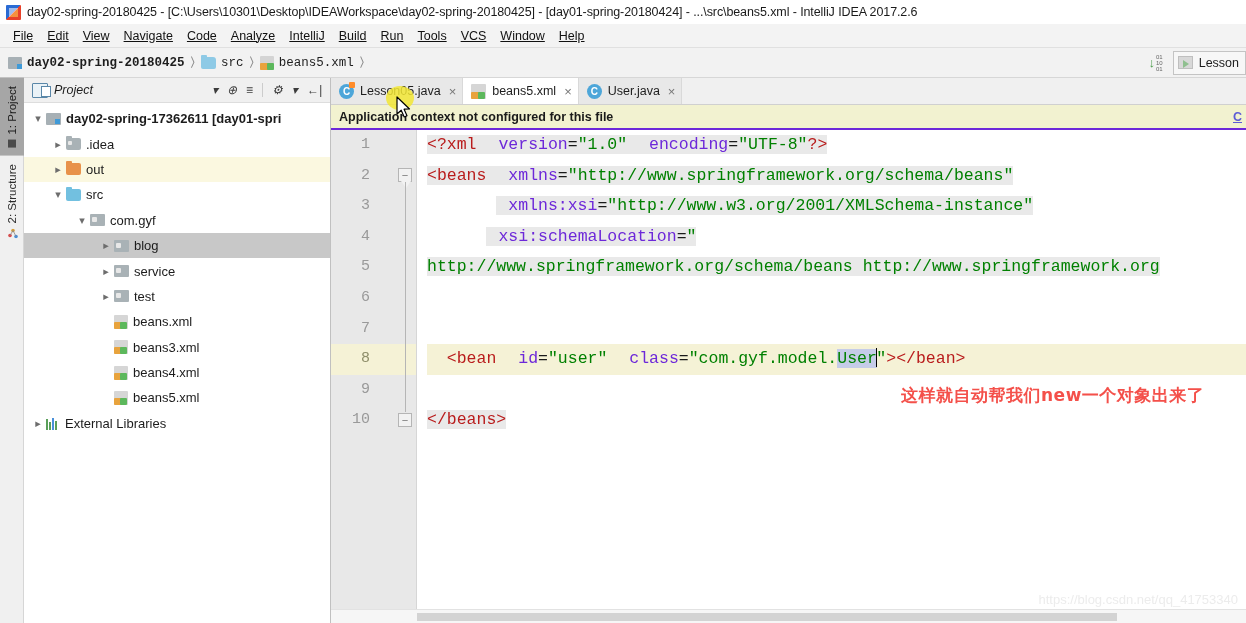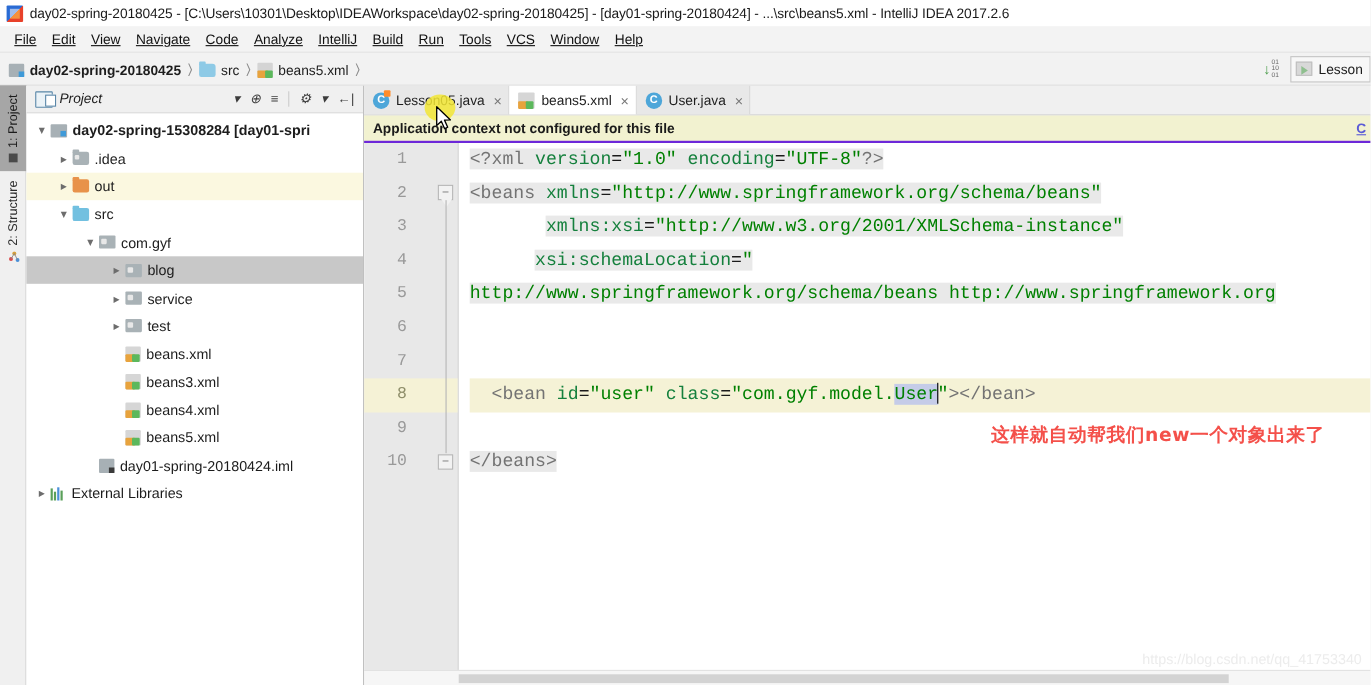--- a/index.html
+++ b/index.html
@@ -68,21 +68,21 @@
 
   
   .navbar {
     position: absolute; left: 0; top: 48px;
     width: 1246px; height: 30px;
     background: #f2f2f2;
     display: flex; align-items: center;
     border-bottom: 1px solid #d7d7d7;
     box-sizing: border-box;
   }
-  .crumbs { display: flex; align-items: flex-end; padding-left: 8px; }
+  .crumbs { display: flex; align-items: flex-end; padding-left: 8px; font-family: Liberation Mono, monospace; }
   .crumb { display: flex; align-items: center; font-size: 12.5px; color: #1d1d1d; }
   .crumb.bold { font-weight: bold; }
   .crumb-sep { color: #8a8a8a; font-size: 13px; margin: 0 6px; }
   .crumb .ci { margin-right: 5px; display: inline-block; }
 
   .icon-module {
     width: 14px; height: 12px;
     background: #a7b0b5; border-radius: 1px;
     position: relative;
   }
@@ -346,22 +346,22 @@
     padding-left: 10px;
     box-sizing: border-box;
     white-space: nowrap;
   }
   .cline {
     height: 30.6px; line-height: 30.6px;
     white-space: pre;
     position: relative;
   }
   .cline.cur { background: #f5f2d6; }
-  .tok-tag    { color: #737373; }
-  .tok-attr   { color: #15803d; }
+  .tok-tag    { color: #b91c1c; }
+  .tok-attr   { color: #6d28d9; margin-left: 12px; }
   .tok-str    { color: #008000; }
   .tok-plain  { color: #1a1a1a; }
   .hl-bg      { background: #e9e9e9; }
   .sel        { background: #c5cce8; }
   .caret {
     display: inline-block; width: 1.5px; height: 19px;
     background: #000; vertical-align: -4px;
     margin: 0 -1px;
   }
 
@@ -481,21 +481,21 @@
         <span class="pp-tool">⚙</span>
         <span class="pp-tool">▾</span>
         <span class="pp-tool">←|</span>
       </div>
     </div>
 
     <div class="tree">
       <div class="tree-row" style="padding-left:6px">
         <span class="arrow">▾</span>
         <span class="ticon ic-mod"></span>
-        <span class="tlabel bold">day02-spring-15308284 [day01-spri</span>
+        <span class="tlabel bold">day02-spring-17362611 [day01-spri</span>
       </div>
       <div class="tree-row" style="padding-left:26px">
         <span class="arrow">▸</span>
         <span class="ticon ic-fold-grey"></span>
         <span class="tlabel">.idea</span>
       </div>
       <div class="tree-row sel-yellow" style="padding-left:26px">
         <span class="arrow">▸</span>
         <span class="ticon ic-fold-orange"></span>
         <span class="tlabel">out</span>
@@ -537,25 +537,20 @@
       </div>
       <div class="tree-row" style="padding-left:74px">
         <span class="arrow blank">▸</span>
         <span class="ticon ic-xml"></span>
         <span class="tlabel">beans4.xml</span>
       </div>
       <div class="tree-row" style="padding-left:74px">
         <span class="arrow blank">▸</span>
         <span class="ticon ic-xml"></span>
         <span class="tlabel">beans5.xml</span>
-      </div>
-      <div class="tree-row" style="padding-left:50px">
-        <span class="arrow blank">▸</span>
-        <span class="ticon ic-iml"></span>
-        <span class="tlabel">day01-spring-20180424.iml</span>
       </div>
       <div class="tree-row" style="padding-left:6px">
         <span class="arrow">▸</span>
         <span class="ticon ic-lib">
             <i style="height:11px"></i>
             <i style="height:8px"></i>
             <i style="height:12px;background:#4a90d9"></i>
             <i style="height:9px"></i>
           </span>
         <span class="tlabel">External Libraries</span>

